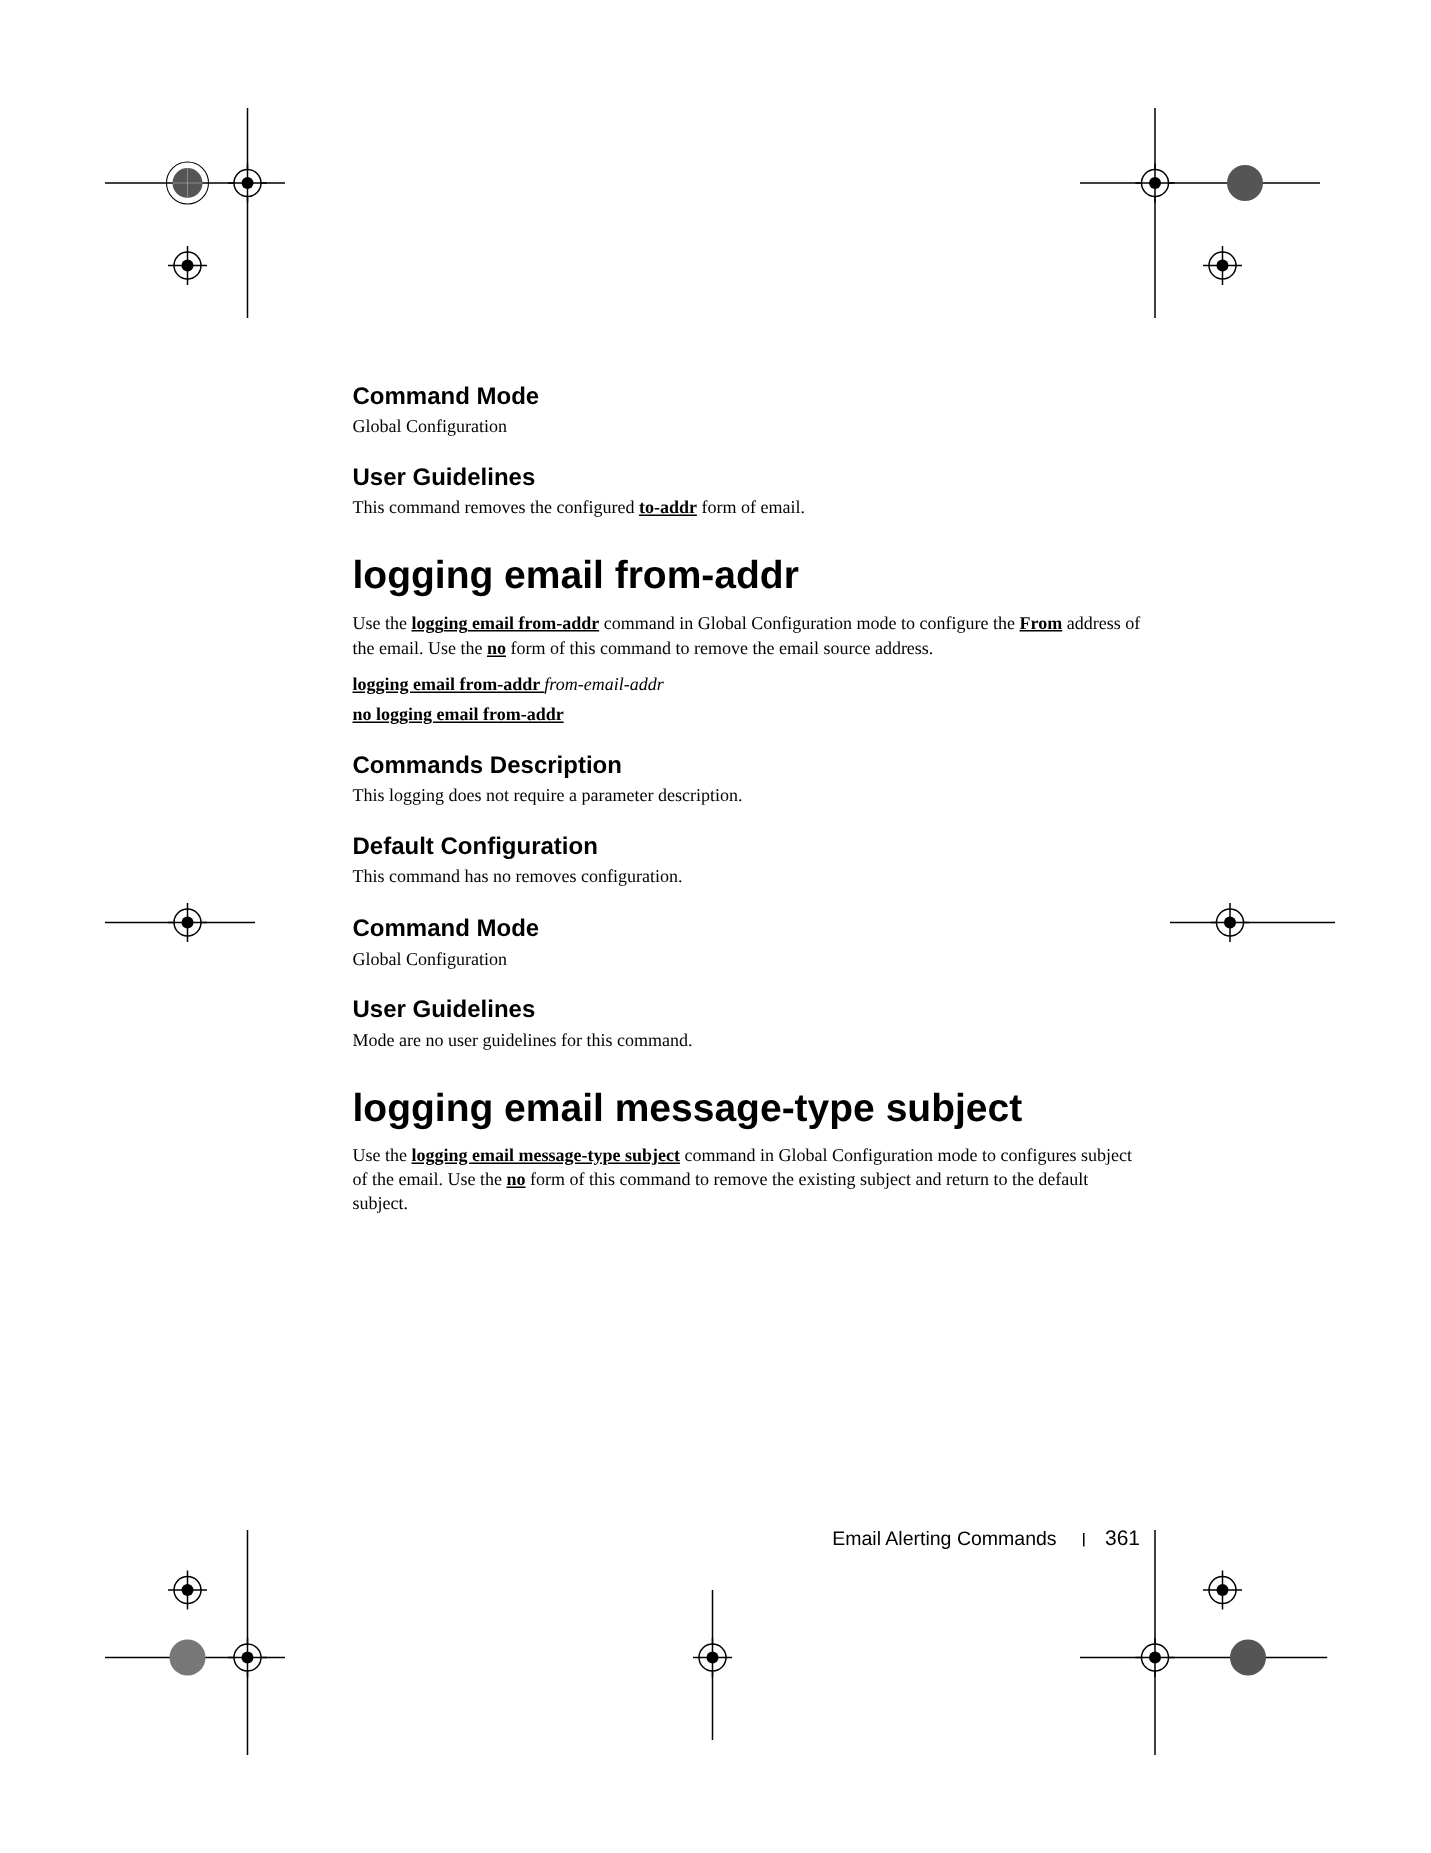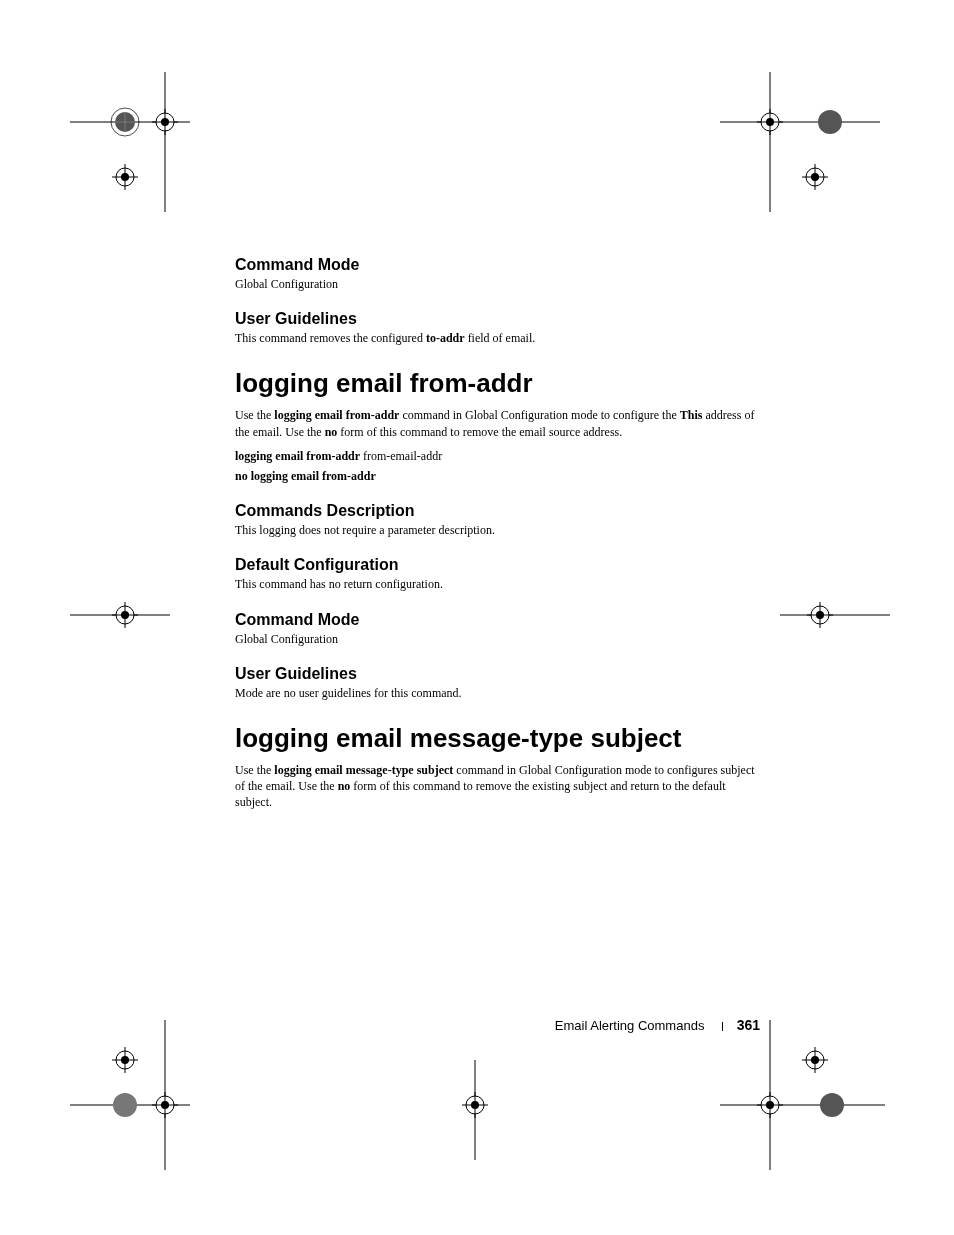--- a/index.html
+++ b/index.html
@@ -36,40 +36,40 @@
     font-weight: 700;
     font-size: 26px;
     margin: 22px 0 8px 0;
     letter-spacing: 0px;
   }
   p {
     font-size: 12px;
     line-height: 1.35;
     margin: 2px 0 8px 0;
   }
-  .bold { font-weight: 700; }
-  .italic { }
+  .bold { font-weight: 700; text-decoration: underline; }
+  .italic { font-style: italic; }
   .footer {
     position: absolute;
     left: 0;
     top: 1017px;
     width: 760px;
     text-align: right;
     font-family: "Helvetica Neue", Helvetica, Arial, sans-serif;
     font-size: 13px;
   }
   .footer .sep {
     display: inline-block;
     border-left: 1px solid #000;
     height: 9px;
     margin: 0 10px 0 14px;
     vertical-align: middle;
   }
   .footer .pg {
-    font-weight: 700;
+    font-weight: 400;
     font-size: 14px;
   }
 
   
   .reg {
     position: absolute;
     pointer-events: none;
   }
   .reg svg { display:block; }
 </style>
@@ -173,38 +173,38 @@
     </svg>
   </div>
 
   <div class="content">
 
     <div class="section-heading" style="margin-top:0">Command Mode</div>
     <p>Global Configuration</p>
 
     <div class="section-heading">User Guidelines</div>
     <p>
-      <span>This command removes the configured </span><span class="bold">to-addr</span><span> field of email.</span>
+      <span>This command removes the configured </span><span class="bold">to-addr</span><span> form of email.</span>
     </p>
 
     <div class="major-heading">logging email from-addr</div>
     <p>
-      <span>Use the </span><span class="bold">logging email from-addr</span><span> command in Global Configuration mode to configure the </span><span class="bold">This</span><span> address of the email. Use the </span><span class="bold">no</span><span> form of this command to remove the email source address.</span>
+      <span>Use the </span><span class="bold">logging email from-addr</span><span> command in Global Configuration mode to configure the </span><span class="bold">From</span><span> address of the email. Use the </span><span class="bold">no</span><span> form of this command to remove the email source address.</span>
     </p>
 
     <p style="margin-bottom:4px">
       <span class="bold">logging email from-addr </span><span class="italic">from-email-addr</span>
     </p>
     <p class="bold">no logging email from-addr</p>
 
     <div class="section-heading">Commands Description</div>
     <p>This logging does not require a parameter description.</p>
 
     <div class="section-heading">Default Configuration</div>
-    <p>This command has no return configuration.</p>
+    <p>This command has no removes configuration.</p>
 
     <div class="section-heading">Command Mode</div>
     <p>Global Configuration</p>
 
     <div class="section-heading">User Guidelines</div>
     <p>Mode are no user guidelines for this command.</p>
 
     <div class="major-heading">logging email message-type subject</div>
     <p>
       <span>Use the </span><span class="bold">logging email message-type subject</span><span> command in Global Configuration mode to configures subject of the email. Use the </span><span class="bold">no</span><span> form of this command to remove the existing subject and return to the default subject.</span>

